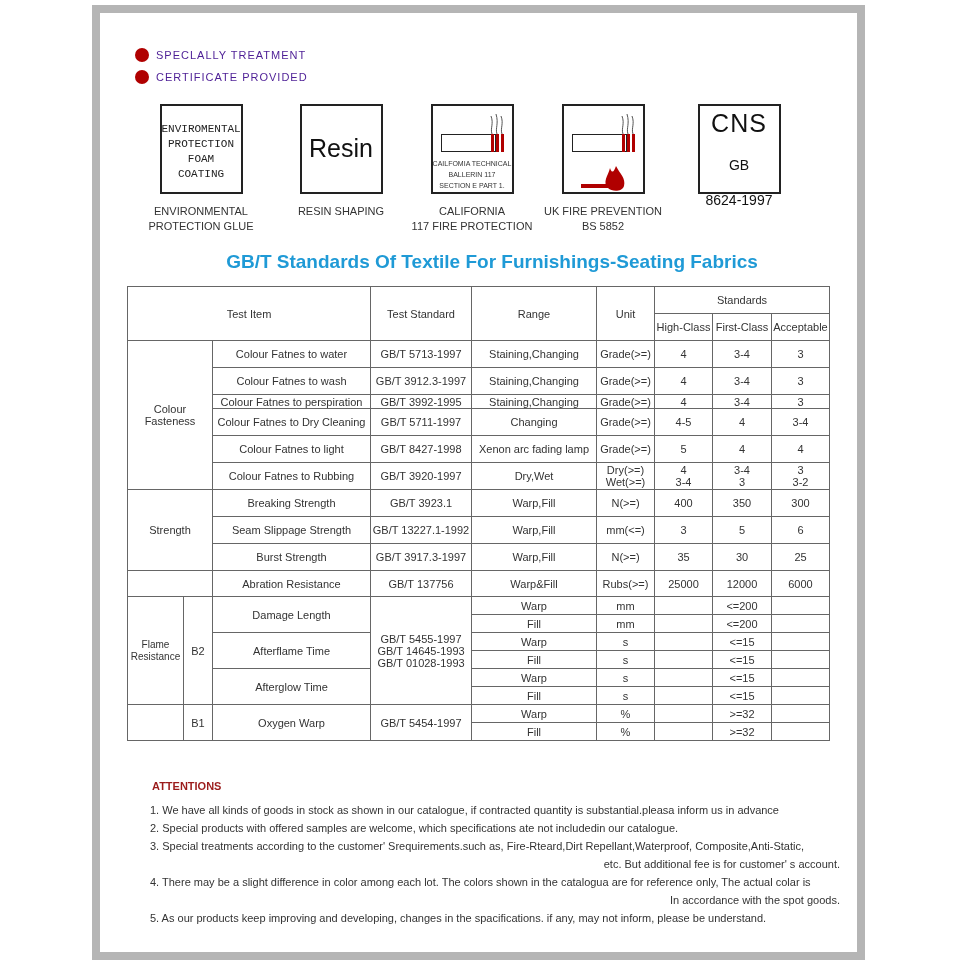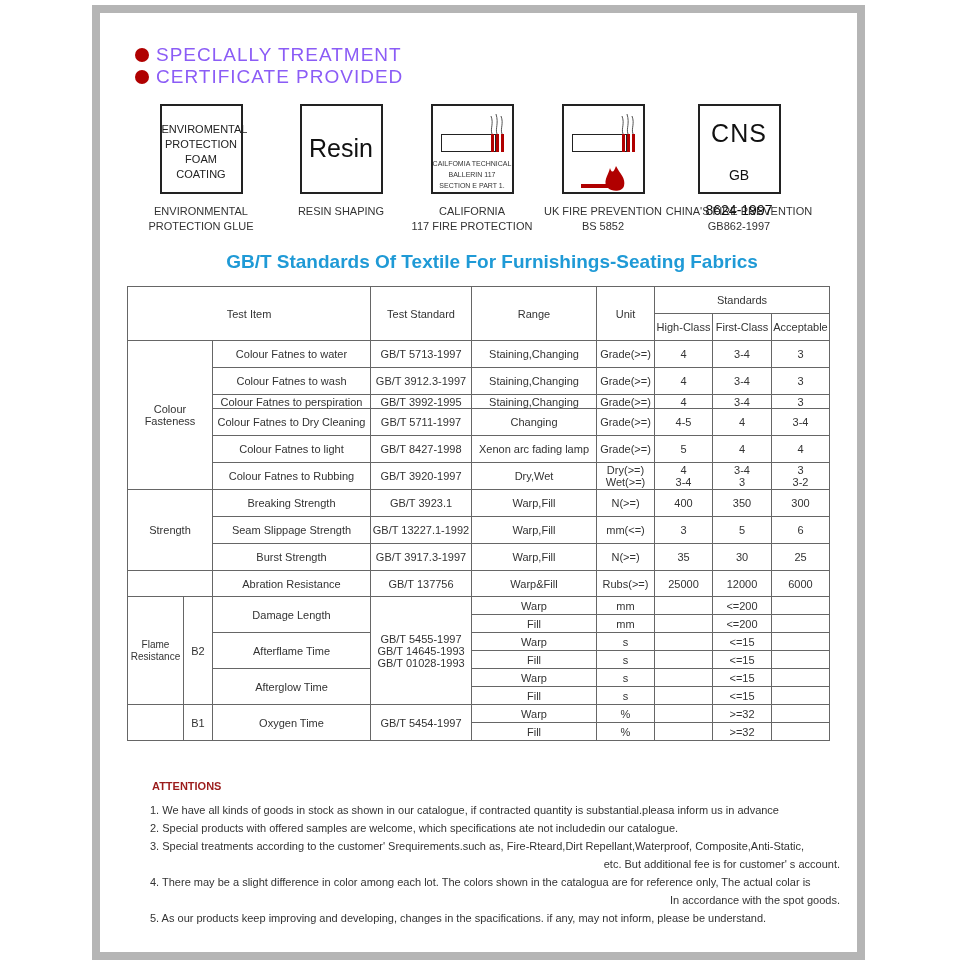--- a/index.html
+++ b/index.html
@@ -2,27 +2,27 @@
 <html><head>
 <meta charset="utf-8">
 <style>
   html, body { margin:0; padding:0; background:#ffffff; }
   body { width:960px; height:960px; position:relative; overflow:hidden; font-family:"Liberation Sans", sans-serif; color:#333; }
   .frame { position:absolute; left:92px; top:5px; width:773px; height:960px; background:#b5b5b5; }
   .page { position:absolute; left:100px; top:13px; width:757px; height:939px; background:#ffffff; }
   .bullets { position:absolute; left:135px; top:44px; }
   .bullet-row { display:flex; align-items:center; height:22px; }
   .dot { width:14px; height:14px; border-radius:50%; background:#b00000; margin-right:7px; }
-  .bullet-text { font-size:19px; letter-spacing:1px; color:#8b5cf6; }
+  .bullet-text { font-size:11px; letter-spacing:1px; color:#4c1d95; }
   .cert { position:absolute; top:104px; width:160px; text-align:center; }
   .cert-box { width:83px; height:90px; border:2px solid #222; margin:0 auto; position:relative; box-sizing:border-box; background:#fff; }
   .cert-label { font-size:11px; line-height:15px; margin-top:10px; color:#333; }
-  .env-text { font-size:11px; line-height:15px; padding-top:16px; color:#222; }
+  .env-text { font-size:11px; line-height:15px; padding-top:16px; color:#222;font-family:Liberation Mono, monospace; }
   .resin-text { font-size:25px; line-height:84px; color:#111; }
-  .cns-text { font-size:25px; padding-top:13px; color:#111; letter-spacing:1px; }
+  .cns-text { font-size:25px; padding-top:3px; color:#111; letter-spacing:1px; }
   .cns-sub { font-size:14px; line-height:15px; color:#111; margin-top:20px; }
   .cal-rect { position:absolute; left:8px; top:28px; width:55px; height:18px; border:1.5px solid #222; box-sizing:border-box; }
   .bars { position:absolute; right:8px; top:28px; display:flex; gap:2px; }
   .bars span { width:3px; height:18px; background:#b00000; display:block; }
   .smoke { position:absolute; right:7px; top:4px; width:16px; height:24px; }
   .cal-small { position:absolute; left:0; right:0; top:52px; font-size:7px; line-height:11px; color:#333; }
   .flame { position:absolute; left:16px; top:58px; width:50px; height:28px; }
   .title { position:absolute; left:12px; width:960px; top:251px; text-align:center; font-size:19px; font-weight:bold; color:#1f9ad6; }
   table.std { position:absolute; left:127px; top:286px; border-collapse:collapse; font-size:11px; color:#333; }
   table.std td { border:1px solid #666; text-align:center; padding:0; line-height:12px; }
@@ -114,24 +114,20 @@
     <div>UK FIRE PREVENTION</div>
     <div>BS 5852</div>
   </div>
 </div>
 
 <div class="cert" style="left:659px;">
   <div class="cert-box">
     <div class="cns-text">CNS</div>
     <div class="cns-sub">GB</div>
     <div class="cns-sub">8624-1997</div>
-  </div>
-  <div class="cert-label">
-    <div>CHINA'S FIRE PREVENTION</div>
-    <div>GB862-1997</div>
   </div>
 </div>
 
 <div class="title">GB/T Standards Of Textile For Furnishings-Seating Fabrics</div>
 
 <table class="std">
   <colgroup>
     <col style="width:56px">
       <col style="width:29px">
       <col style="width:158px">
@@ -296,21 +292,21 @@
     <td>Fill</td>
     <td>s</td>
     <td></td>
     <td>&lt;=15</td>
     <td></td>
   </tr>
 
   <tr style="height:18px">
     <td rowspan="2"></td>
     <td rowspan="2">B1</td>
-    <td rowspan="2">Oxygen Time</td>
+    <td rowspan="2">Oxygen Warp</td>
     <td rowspan="2">GB/T 5454-1997</td>
     <td>Warp</td>
     <td>%</td>
     <td></td>
     <td>&gt;=32</td>
     <td></td>
   </tr>
   <tr style="height:18px">
     <td>Fill</td>
     <td>%</td>

